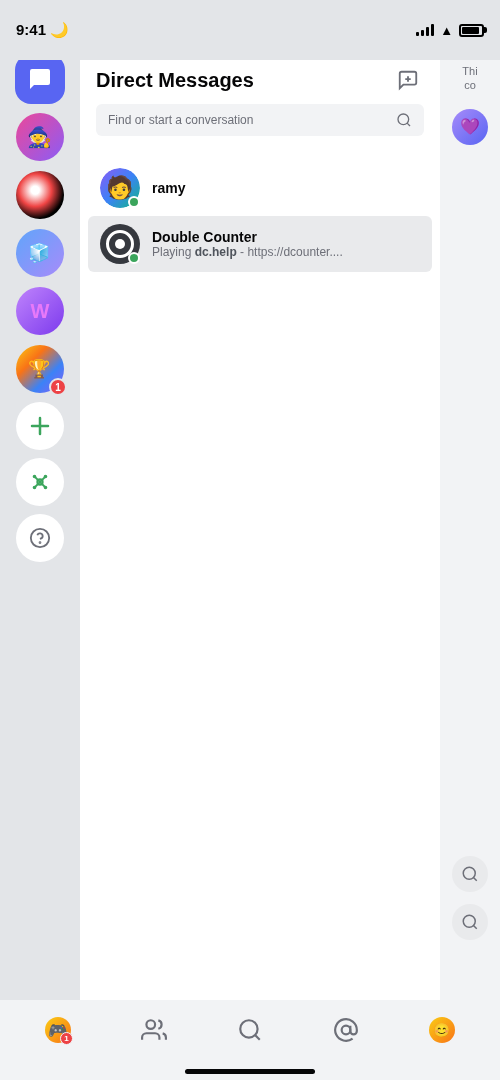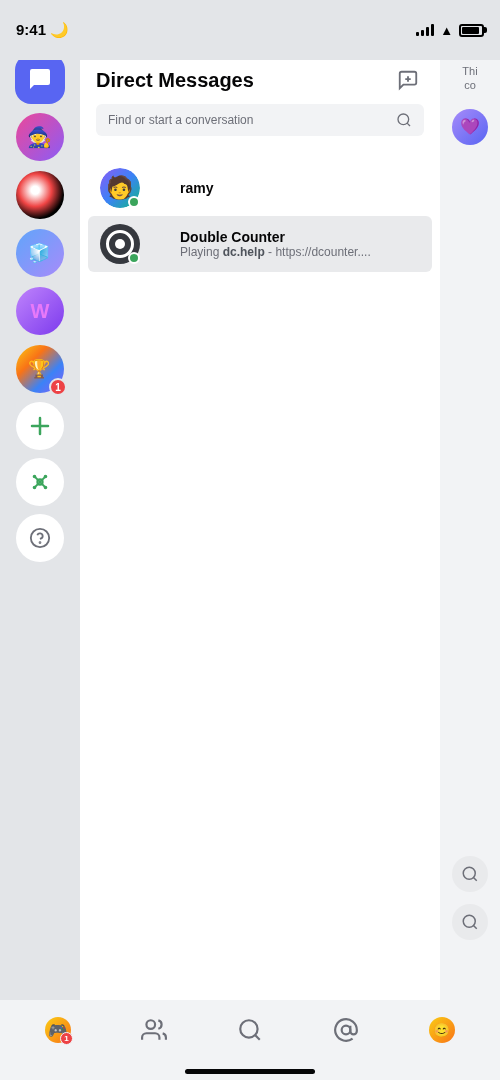--- a/index.html
+++ b/index.html
@@ -245,21 +245,20 @@
       width: 12px;
       height: 12px;
       background: #3ba55c;
       border-radius: 50%;
       border: 2px solid #fff;
     }
 
     .dm-info {
       flex: 1;
       min-width: 0;
-      margin-left: 28px;
     }
     .dm-name {
       font-size: 14px;
       font-weight: 600;
       color: #060607;
     }
     .dm-status {
       font-size: 12px;
       color: #6d6f78;
       white-space: nowrap;

